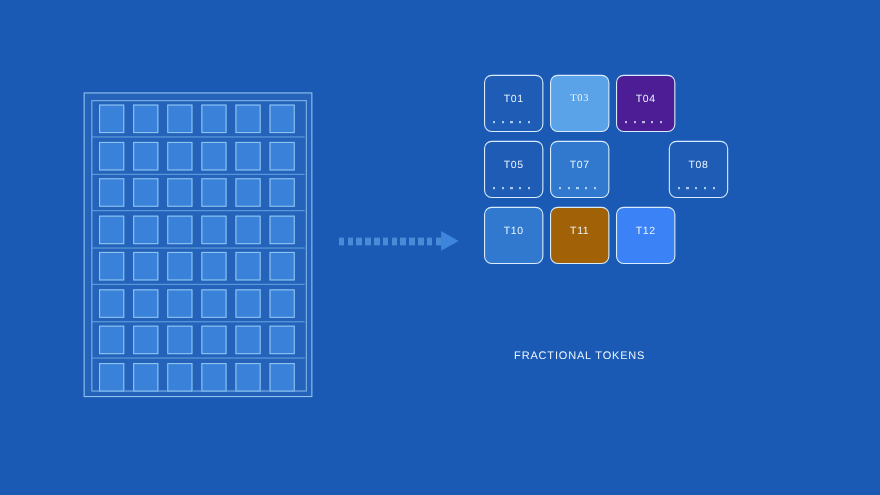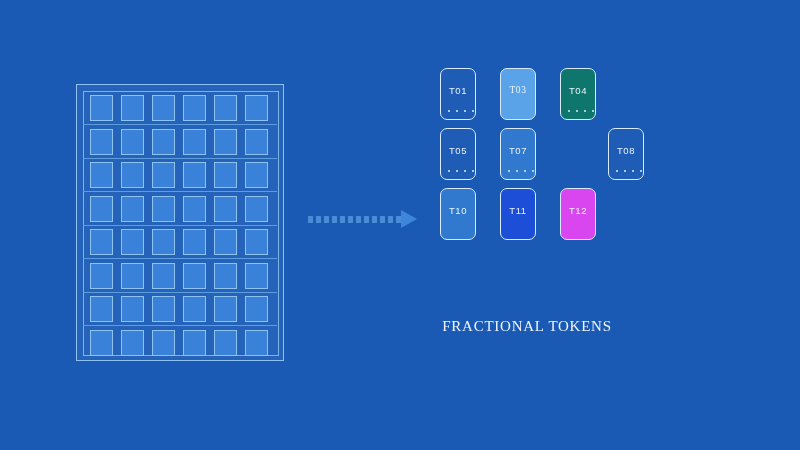--- a/index.html
+++ b/index.html
@@ -105,21 +105,21 @@
     width: 174px;
     height: 232px;
     display: grid;
     grid-template-columns: repeat(3, 54px);
     grid-template-rows: repeat(4, 52px);
     column-gap: 6px;
     row-gap: 8px;
   }
   .token {
     position: relative;
-    width: 36px;
+    width: 54px;
     height: 52px;
     box-sizing: border-box;
     border: 1px solid #d8ecfb;
     border-radius: 7px;
     overflow: hidden;
   }
   .token-label {
     position: absolute;
     left: 0;
     top: 16px;
@@ -139,23 +139,23 @@
     background-image: repeating-linear-gradient(
       to right,
       rgba(220,238,253,0.75) 0px, rgba(220,238,253,0.75) 2px,
       rgba(0,0,0,0) 2px, rgba(0,0,0,0) 8px);
   }
 
   
   .caption {
     position: absolute;
     color: #eef6fd;
-    font-size: 15px;
+    font-size: 10px;
     letter-spacing: 0.75px;
-    font-family: Liberation Serif, serif;
+    font-family: Liberation Sans, sans-serif;
     white-space: nowrap;
   }
   #caption-asset {
     left: 76px;
     top: 374px;
     width: 208px;
     text-align: center;
   }
   #caption-tokens {
     left: 440px;
@@ -248,42 +248,42 @@
   </div>
 
   <div id="token-grid">
       <div class="token" style="background: rgb(31, 92, 182); border-color: rgb(216, 236, 251);">
         <div class="token-label" style="color: rgb(234, 244, 253);">T01</div>
         <div class="token-perf"></div>
       </div>
       <div class="token" style="background: rgb(91, 163, 232); border-color: rgb(216, 236, 251);">
         <div class="token-label" style="color: rgb(234, 244, 253); font-family: Liberation Serif, serif;">T03</div>
       </div>
-      <div class="token" style="background: #0f766e; border-color: rgb(216, 236, 251);">
+      <div class="token" style="background: #4c1d95; border-color: rgb(216, 236, 251);">
         <div class="token-label" style="color: rgb(234, 244, 253);">T04</div>
         <div class="token-perf"></div>
       </div>
       <div class="token" style="background: rgb(31, 92, 182); border-color: rgb(216, 236, 251);">
         <div class="token-label" style="color: rgb(234, 244, 253);">T05</div>
         <div class="token-perf"></div>
       </div>
       <div class="token" style="background: rgb(48, 121, 207); border-color: rgb(216, 236, 251);">
         <div class="token-label" style="color: rgb(234, 244, 253);">T07</div>
         <div class="token-perf"></div>
       </div>
       <div class="token" style="background: rgb(31, 92, 182); border-color: rgb(216, 236, 251); margin-left: 48px;">
         <div class="token-label" style="color: rgb(234, 244, 253);">T08</div>
         <div class="token-perf"></div>
       </div>
       <div class="token" style="background: rgb(48, 121, 207); border-color: rgb(216, 236, 251);">
         <div class="token-label" style="color: rgb(234, 244, 253);">T10</div>
       </div>
-      <div class="token" style="background: #1d4ed8; border-color: rgb(216, 236, 251);">
+      <div class="token" style="background: #a16207; border-color: rgb(216, 236, 251);">
         <div class="token-label" style="color: rgb(234, 244, 253);">T11</div>
       </div>
-      <div class="token" style="background: #d946ef; border-color: rgb(216, 236, 251);">
+      <div class="token" style="background: #3b82f6; border-color: rgb(216, 236, 251);">
         <div class="token-label" style="color: rgb(234, 244, 253);">T12</div>
       </div>
     </div>
 
   <div class="caption" id="caption-tokens">FRACTIONAL TOKENS</div>
 
 </div>
 
 </body></html>

